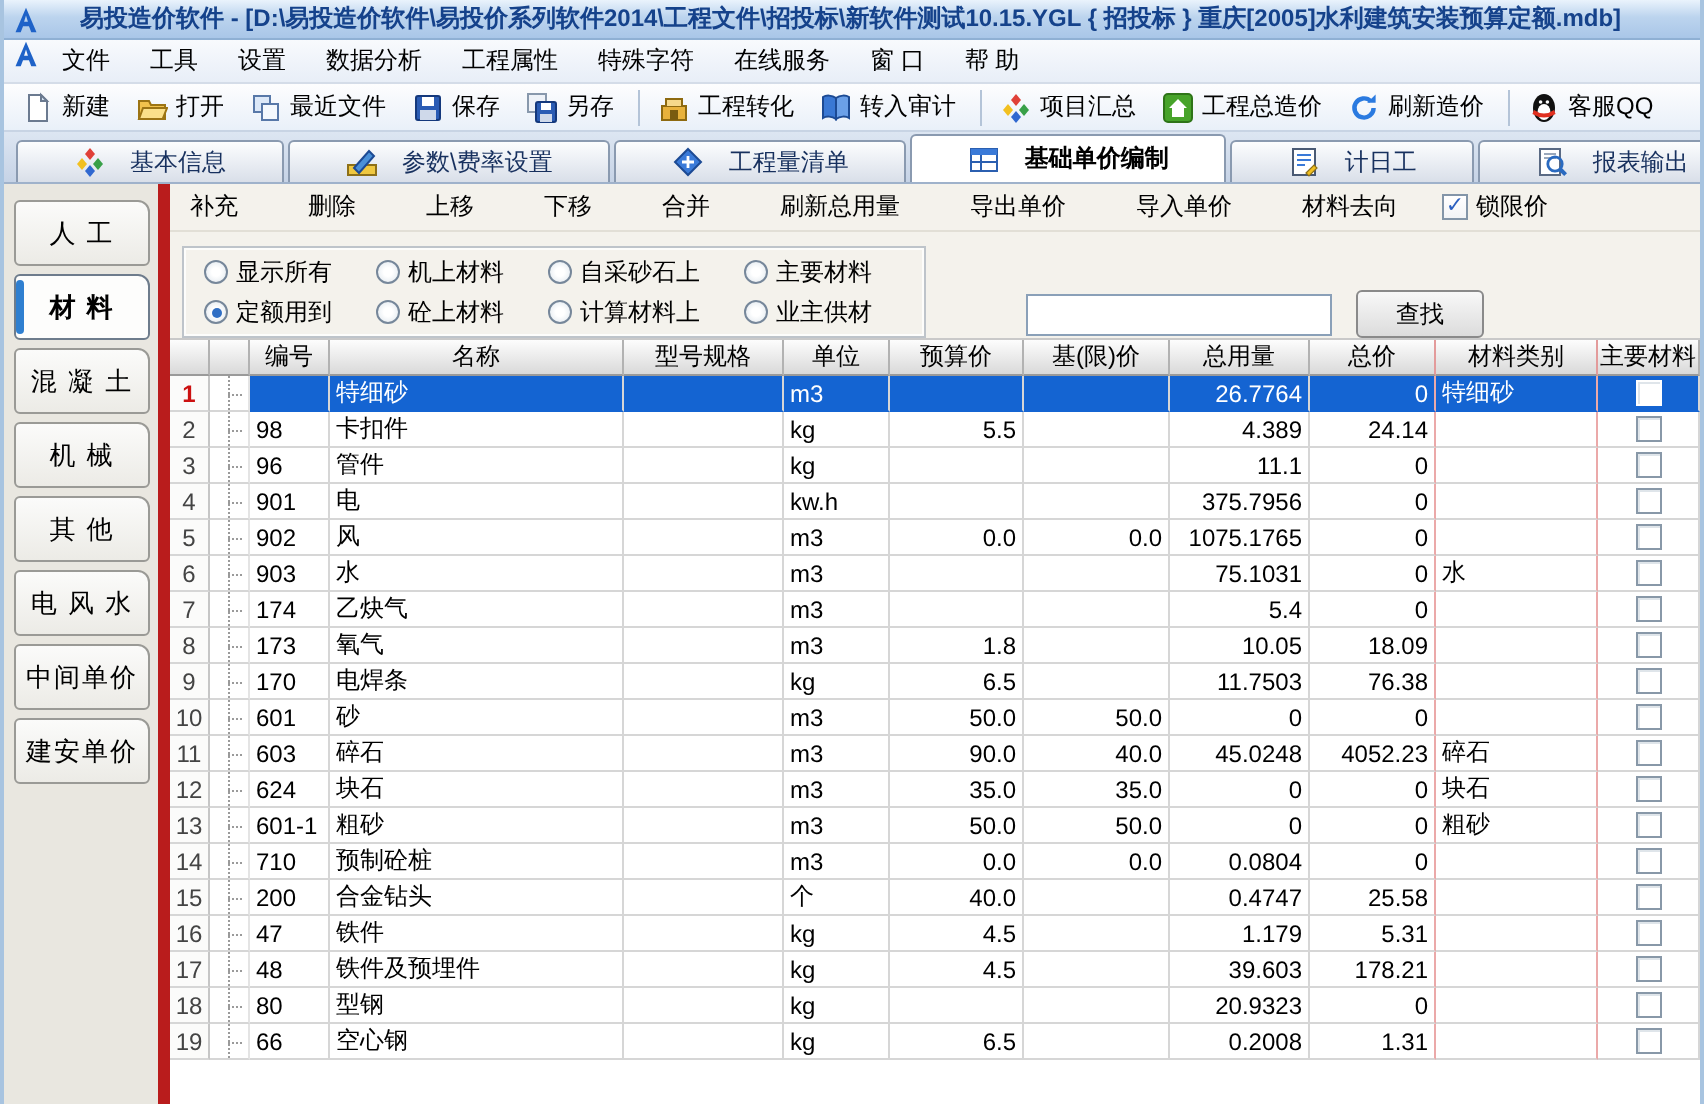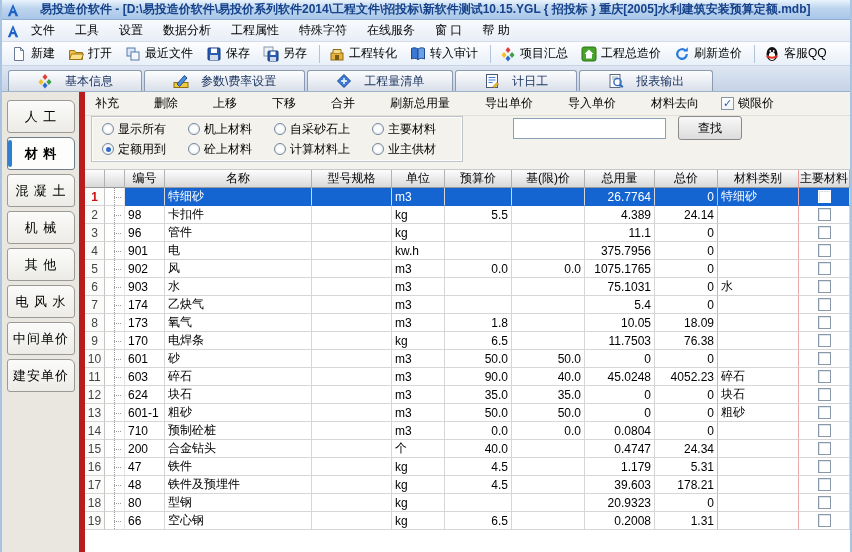--- a/index.html
+++ b/index.html
@@ -7,21 +7,21 @@
   .window{
     width:852px;height:552px;position:relative;overflow:hidden;
     font-family:"Liberation Sans","DejaVu Sans",sans-serif;font-size:12px;color:#000;
     background:#f0efe9;border-left:2px solid #a8c4e0;border-right:2px solid #a8c4e0;
   }
   
   .titlebar{height:20px;display:flex;align-items:center;gap:4px;padding:0 4px;
     background:linear-gradient(#eaf3fc,#bcd4ee 45%,#a9c6e8);border-bottom:1px solid #8fb0d4;}
   .titlebar .title{color:#15428b;font-weight:bold;font-size:12px;white-space:nowrap;overflow:hidden;margin-left:16px;}
   
-  .menubar{height:22px;display:flex;align-items:center;gap:2px;padding:0 4px;
+  .menubar{height:22px;display:flex;align-items:flex-start;gap:2px;padding:0 4px;
     background:linear-gradient(#f8fafd,#e8eef7);border-bottom:1px solid #d4dce8;}
   .menu-item{padding:2px 9px;cursor:default;}
   
   .toolbar{height:24px;display:flex;align-items:center;padding:0 4px;
     background:linear-gradient(#fdfdfe,#e9f0f9);border-bottom:1px solid #c8d4e4;}
   .tbtn{display:flex;align-items:center;gap:4px;padding:1px 7px 1px 4px;border:1px solid transparent;border-radius:2px;}
   .tsep{width:1px;height:18px;background:#b4c4d8;margin:0 4px;}
   .icon16{width:16px;height:16px;display:inline-block;flex:0 0 16px;}
   .icon14{width:14px;height:14px;display:inline-block;flex:0 0 14px;}
   
@@ -47,21 +47,21 @@
   .stab::after{content:'';position:absolute;top:-1px;right:-9px;width:9px;height:100%;background:inherit;
     border-top:1px solid #8f8f8f;border-right:1px solid #8f8f8f;transform:skewX(22deg);transform-origin:top left;}
   .stab.active{background:#fafaf7;font-weight:bold;z-index:2;}
   
   .actionbar{height:24px;display:flex;align-items:center;background:#f4f2ec;padding:0 8px;gap:20px;border-bottom:1px solid #e2dfd6;}
   .act{white-space:nowrap;padding:2px 2px;}
   .lockwrap{display:flex;align-items:center;gap:4px;}
   .cbox{width:13px;height:13px;border:1px solid #8395a8;background:linear-gradient(#fff,#f2f4f6);
     display:inline-flex;align-items:center;justify-content:center;font-size:11px;font-weight:bold;color:#2b5fc0;line-height:1;}
   
-  .filterbar{height:54px;display:flex;align-items:flex-start;background:#f4f2ec;padding:0 6px;border-bottom:1px solid #c9c9c9;}
+  .filterbar{height:54px;display:flex;align-items:flex-end;background:#f4f2ec;padding:0 6px;border-bottom:1px solid #c9c9c9;}
   .groupbox{width:372px;height:46px;border:1px solid #bec4ca;box-shadow:inset 0 0 0 1px #fdfdfb;
     display:flex;align-items:center;padding:0 10px;gap:22px;background:#f4f2ec;}
   .rcol{display:flex;flex-direction:column;gap:3px;}
   .ritem{display:flex;align-items:center;gap:4px;white-space:nowrap;}
   .radio{width:12px;height:12px;border-radius:50%;border:1px solid #76879a;background:radial-gradient(#ffffff 30%,#dde5ec);
     display:inline-flex;align-items:center;justify-content:center;flex:0 0 12px;}
   .radio.on::after{content:'';width:5px;height:5px;border-radius:50%;background:#2f6ec4;}
   .searchwrap{display:flex;align-items:center;margin-left:16px;gap:12px;padding-left:34px;}
   .searchwrap input{width:153px;height:21px;border:1px solid #8aa0b8;padding:2px 4px;font:12px "Liberation Sans",sans-serif;background:#fff;}
   .findbtn{width:64px;height:24px;border:1px solid #8a8a8a;border-radius:3px;
@@ -230,20 +230,28 @@
           </svg></span>
         <span>参数\费率设置</span>
       </div>
       <div class="mtab">
         <span class="icon16"><svg viewBox="0 0 16 16" width="100%" height="100%">
             <path d="M8 1.5 L14.5 8 L8 14.5 L1.5 8 Z" fill="#3a7ad8" stroke="#1c4a94"></path>
             <path d="M5 8 h6 M8 5 v6" stroke="#fff" stroke-width="1.4"></path>
           </svg></span>
         <span>工程量清单</span>
       </div>
+      <div class="mtab active">
+        <span class="icon16"><svg viewBox="0 0 16 16" width="100%" height="100%">
+            <rect x="1.5" y="2.5" width="13" height="11" fill="#fff" stroke="#2b5fb0"></rect>
+            <rect x="1.5" y="2.5" width="13" height="3" fill="#3a7ad8"></rect>
+            <path d="M6.5 5.5 v8 M1.5 9 h13" stroke="#2b5fb0"></path>
+          </svg></span>
+        <span>基础单价编制</span>
+      </div>
       <div class="mtab">
         <span class="icon16"><svg viewBox="0 0 16 16" width="100%" height="100%">
             <rect x="2.5" y="1.5" width="11" height="13" fill="#fff" stroke="#4a5a74"></rect>
             <path d="M4.5 4.5 h7 M4.5 7 h7 M4.5 9.5 h4" stroke="#3a7ad8"></path>
             <path d="M9 13.5 l4 -4 l1.5 1.5 l-4 4 z" fill="#f2c020" stroke="#8e7018" stroke-width="0.6"></path>
           </svg></span>
         <span>计日工</span>
       </div>
       <div class="mtab">
         <span class="icon16"><svg viewBox="0 0 16 16" width="100%" height="100%">
@@ -579,21 +587,21 @@
           <div class="trow">
             <div class="cell c-num">15</div>
             <div class="cell c-ind"></div>
             <div class="cell c-code">200</div>
             <div class="cell c-name">合金钻头</div>
             <div class="cell c-spec"></div>
             <div class="cell c-unit">个</div>
             <div class="cell c-budget">40.0</div>
             <div class="cell c-base"></div>
             <div class="cell c-qty">0.4747</div>
-            <div class="cell c-total">24.34</div>
+            <div class="cell c-total">25.58</div>
             <div class="cell c-cat"></div>
             <div class="cell c-main">
               <span class="rowcb"></span>
             </div>
           </div>
           <div class="trow">
             <div class="cell c-num">16</div>
             <div class="cell c-ind"></div>
             <div class="cell c-code">47</div>
             <div class="cell c-name">铁件</div>

